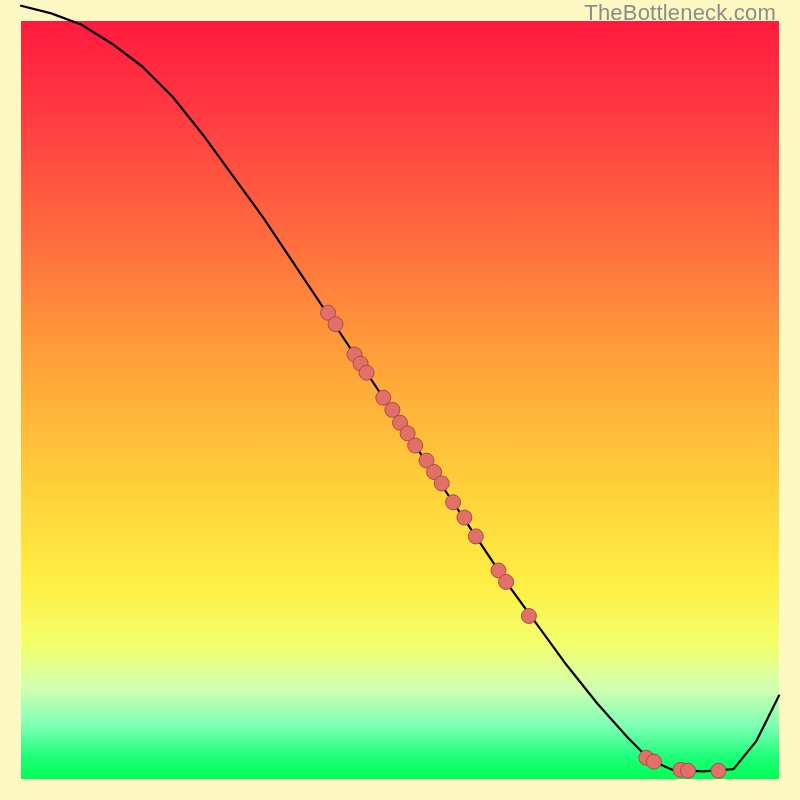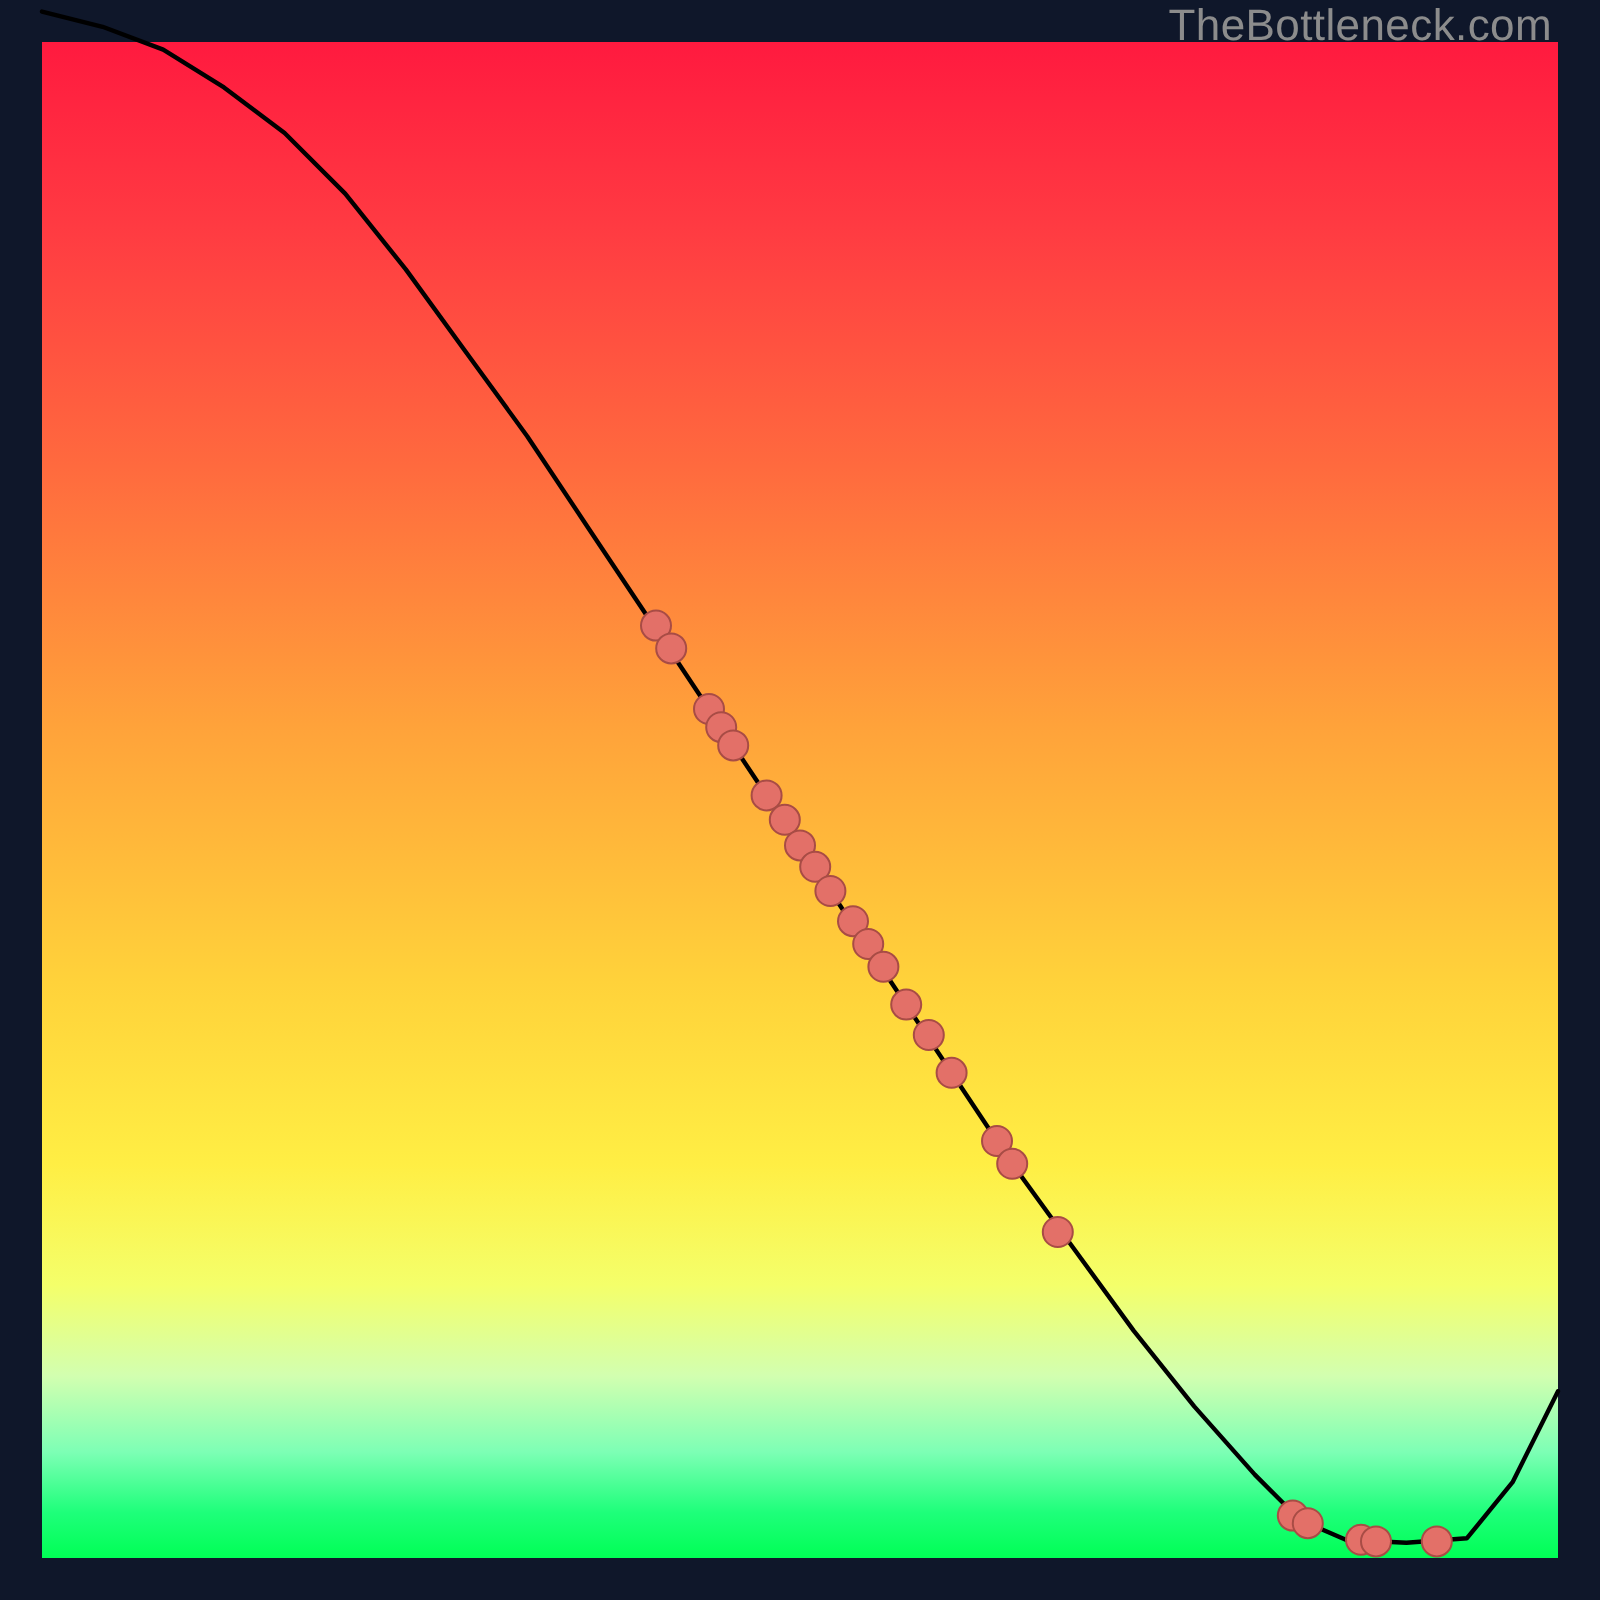--- a/index.html
+++ b/index.html
@@ -1,21 +1,21 @@
 <!DOCTYPE html>
 <html><head>
 <meta charset="utf-8">
 <style>
   * { margin: 0; padding: 0; box-sizing: border-box; }
   html, body { width: 800px; height: 800px; overflow: hidden; }
   .stage {
     position: relative;
     width: 800px;
     height: 800px;
-    background: #0f172a;
+    background: #fef9c3;
   }
   .plot {
     position: absolute;
     left: 21px;
     top: 21px;
     width: 758px;
     height: 758px;
     
     background: linear-gradient(
       to bottom,

